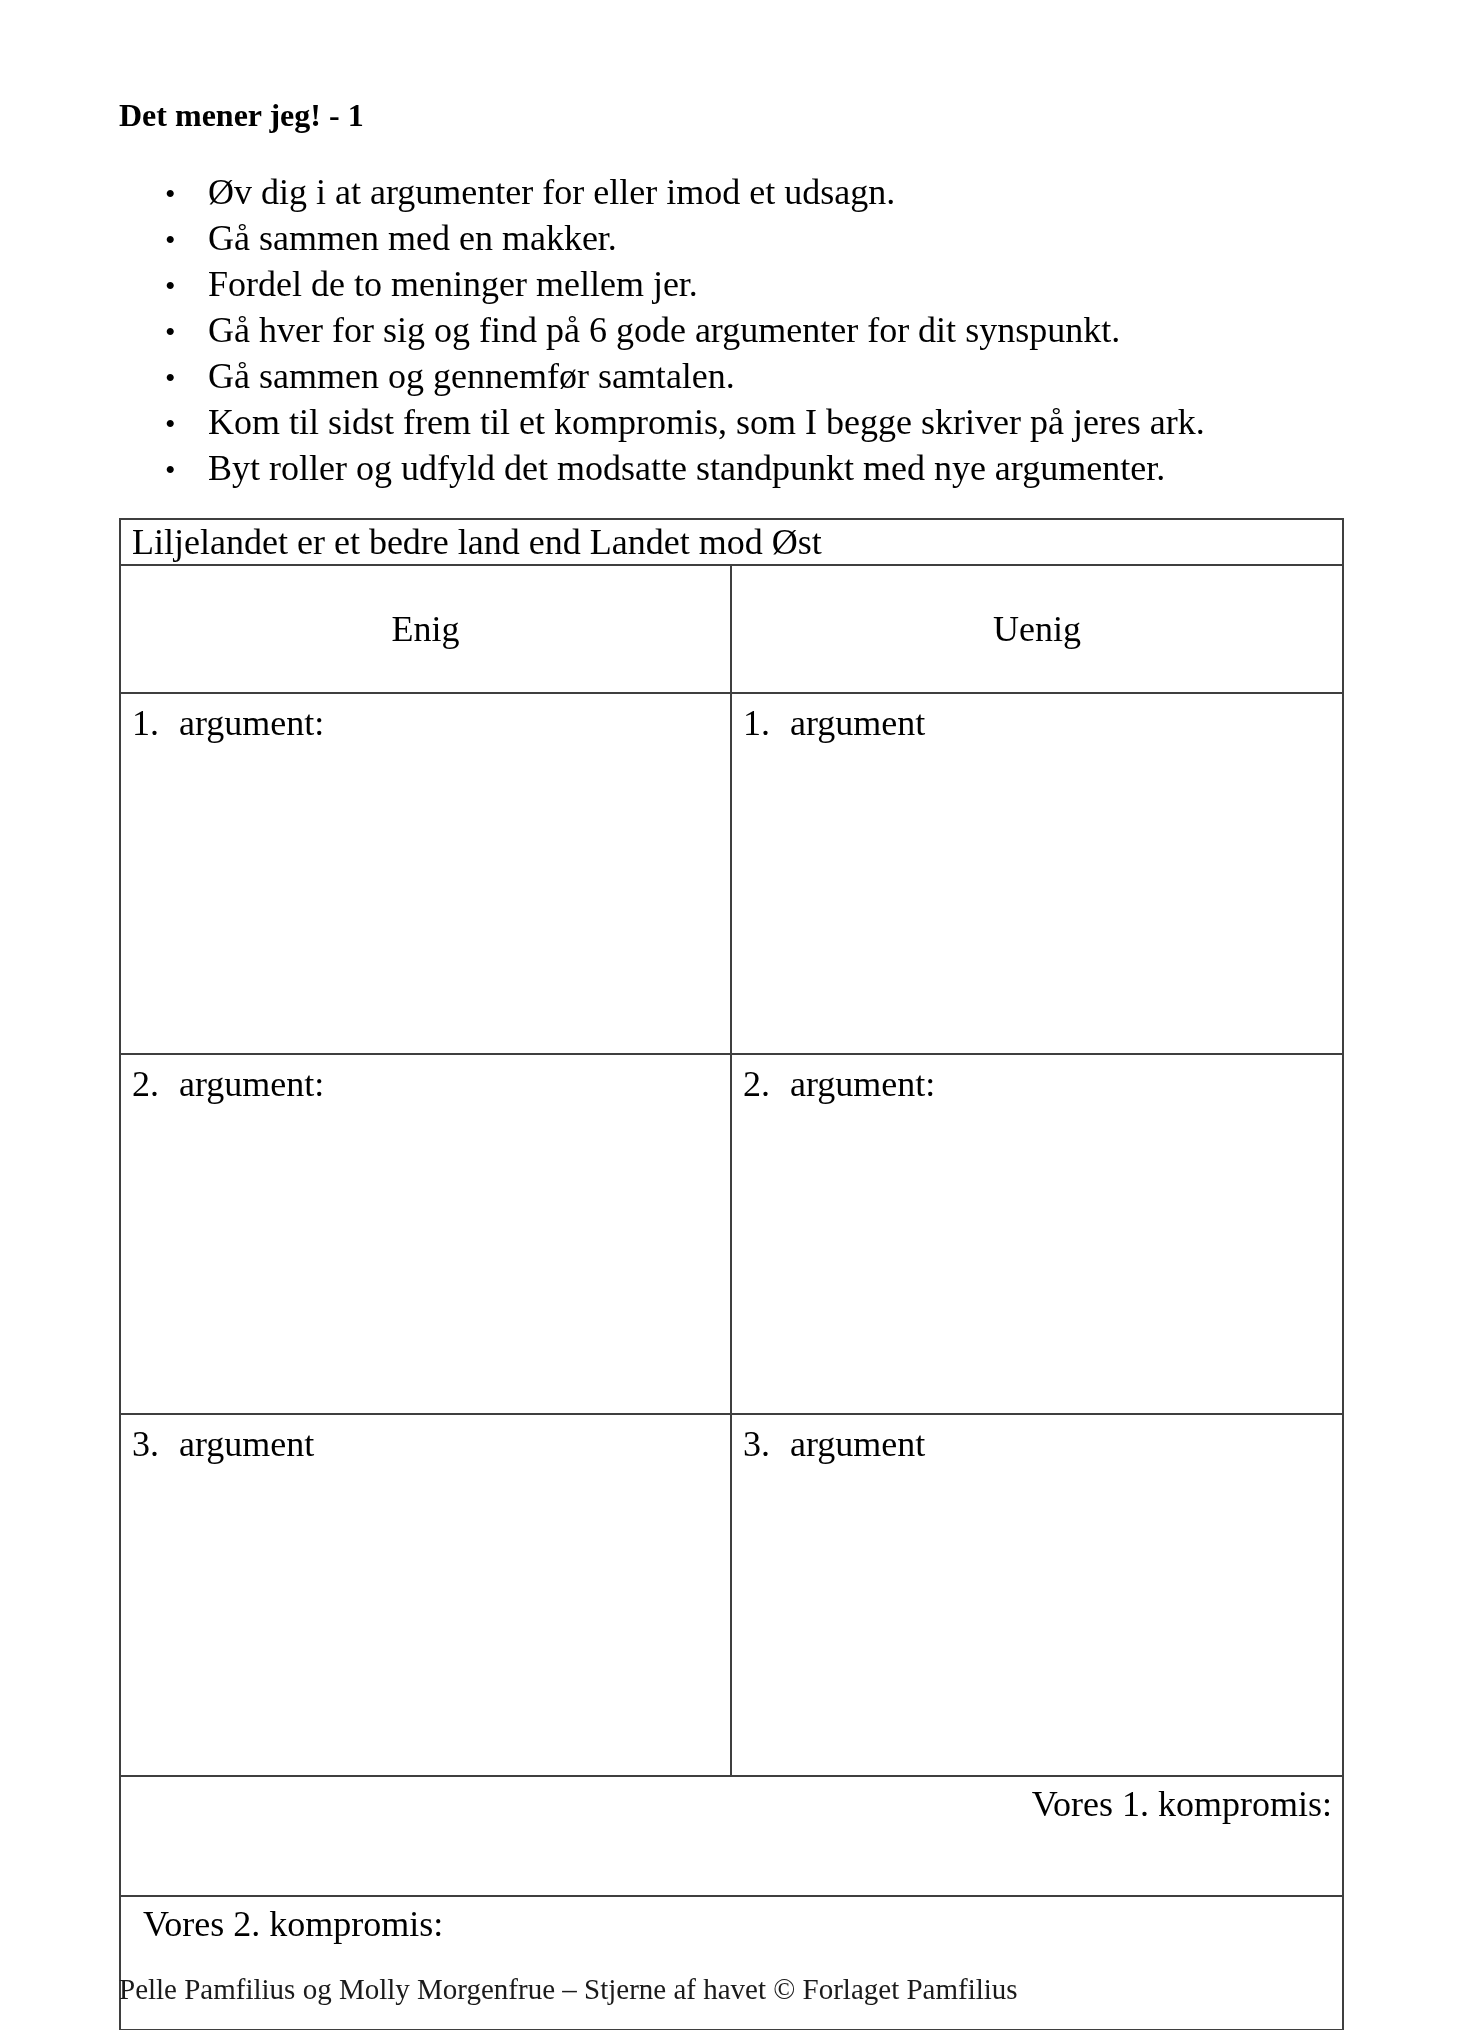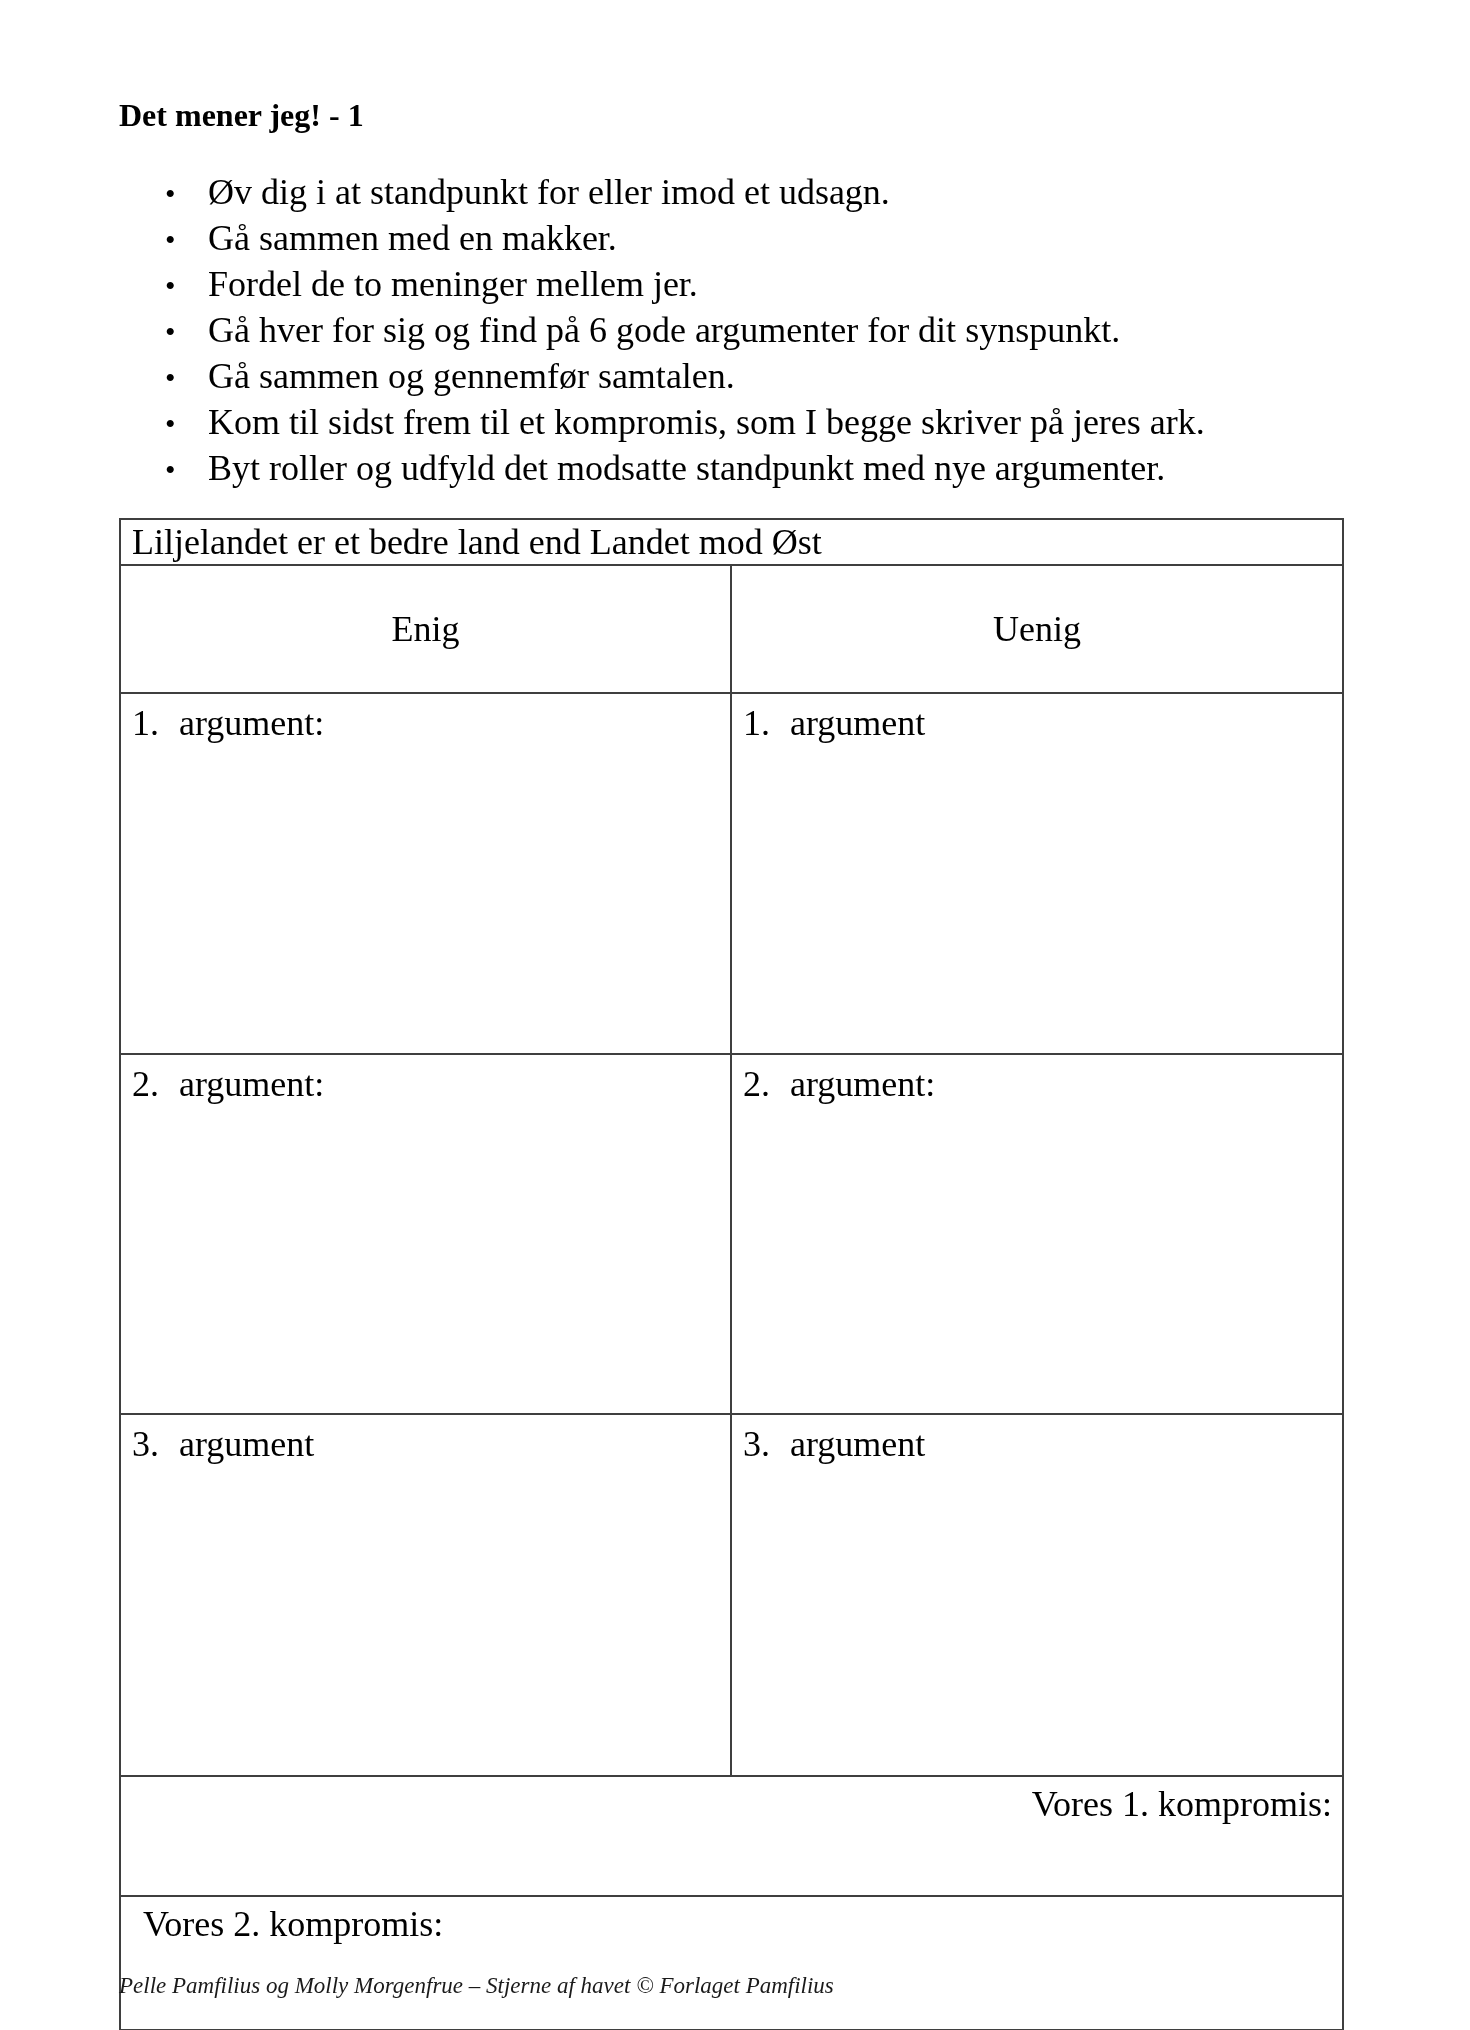--- a/index.html
+++ b/index.html
@@ -87,37 +87,36 @@
   }
   .komp-row td {
     padding: 6px 10px 0 11px;
   }
   .komp-row-1 td { height: 112px; text-align: right; }
   .komp-row-2 td { height: 126px; padding-left: 22px; }
   .page-footer {
     position: absolute;
     left: 119px;
     top: 1973px;
-    font-size: 23px;
+    font-size: 29px;
     color: #1a1a1a;
     white-space: nowrap;
-    font-style: italic;
   }
 </style>
 </head>
 <body>
 
 <div class="page">
 
   <h1 class="doc-title">Det mener jeg! - 1</h1>
 
   <ul class="bullet-list">
     <li>
       <span class="marker">•</span>
-      <span>Øv dig i at standpunkt for eller imod et udsagn.</span>
+      <span>Øv dig i at argumenter for eller imod et udsagn.</span>
     </li>
     <li>
       <span class="marker">•</span>
       <span>Gå sammen med en makker.</span>
     </li>
     <li>
       <span class="marker">•</span>
       <span>Fordel de to meninger mellem jer.</span>
     </li>
     <li>

